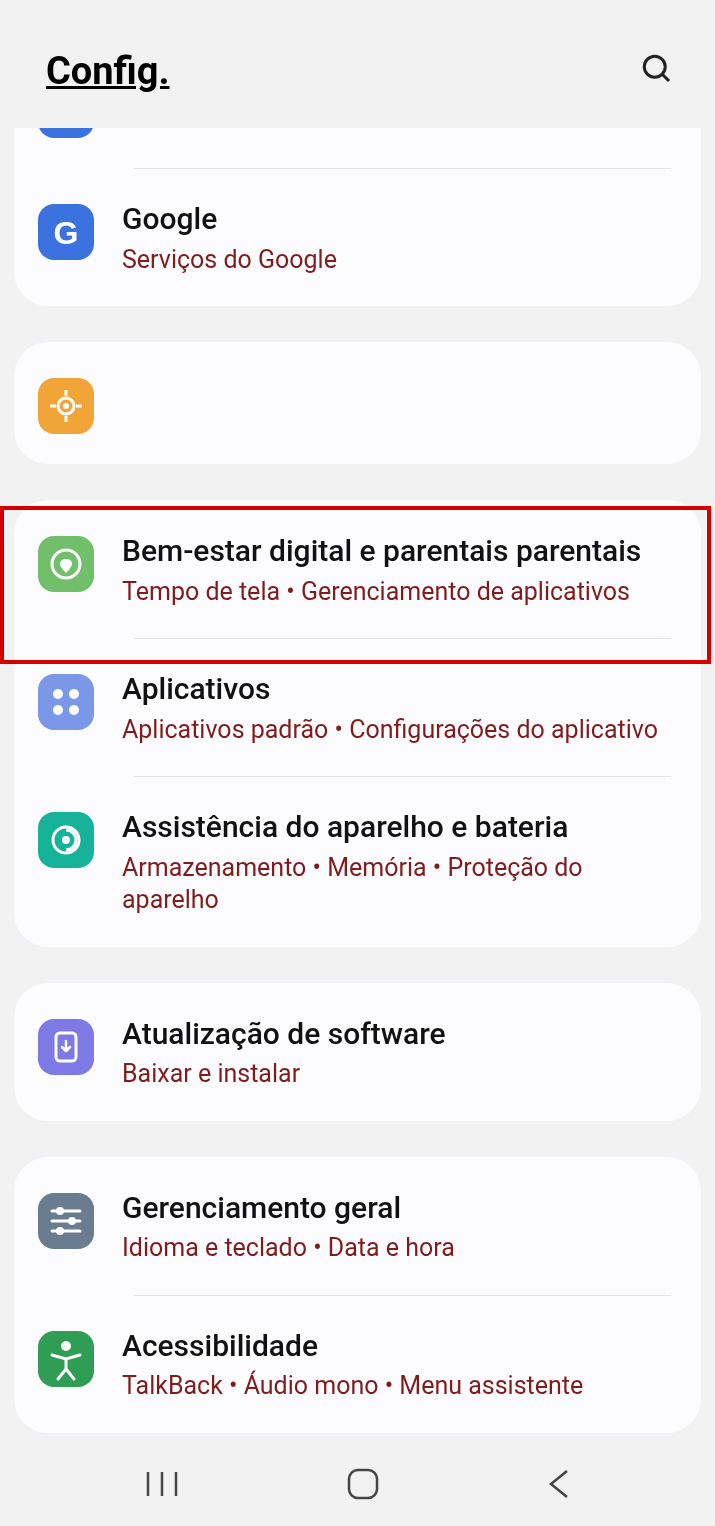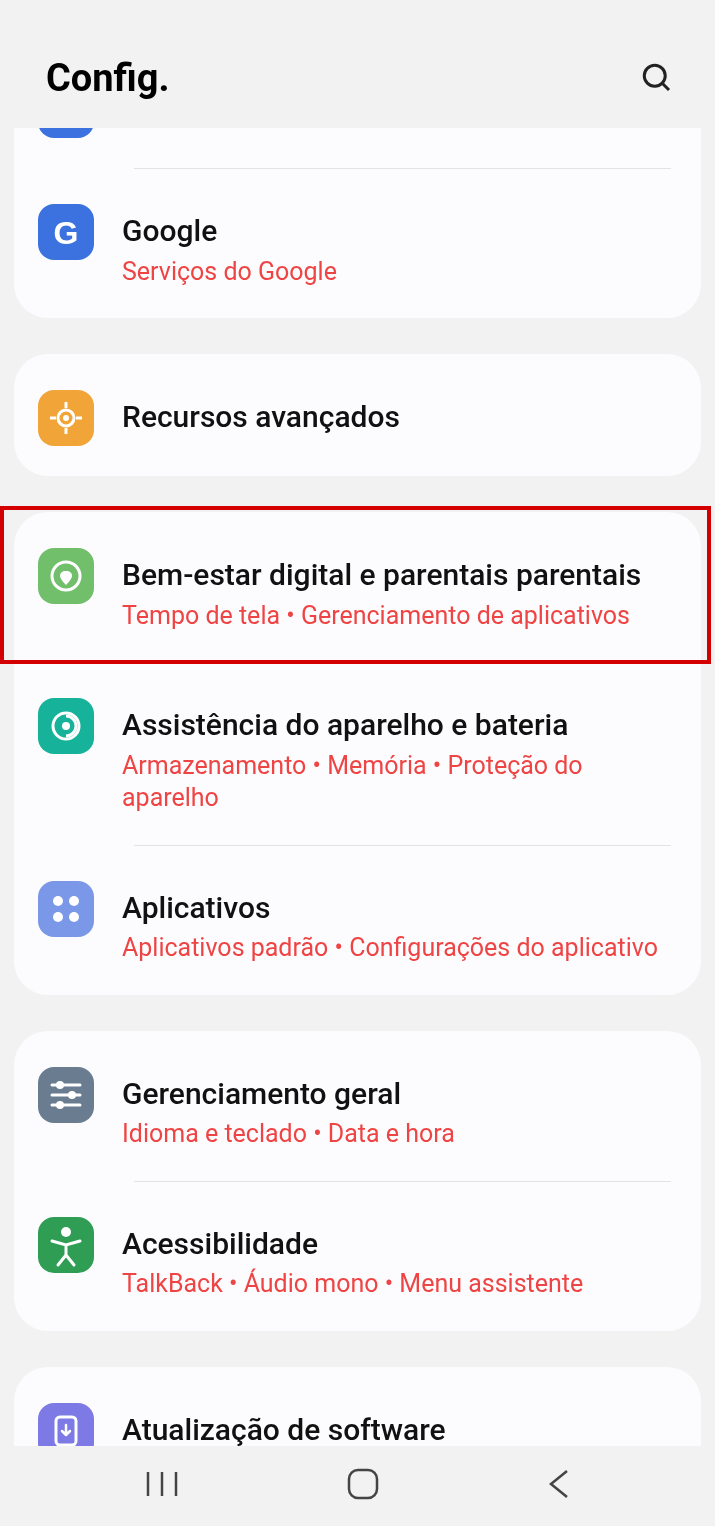--- a/index.html
+++ b/index.html
@@ -6,24 +6,25 @@
   body {
     width: 715px;
     height: 1526px;
     background: #f2f2f2;
     font-family: -apple-system, BlinkMacSystemFont, "Segoe UI", Roboto, sans-serif;
     overflow: hidden;
     position: relative;
   }
   .header {
     display: flex;
-    align-items: flex-end;
+    align-items: center;
     justify-content: space-between;
     padding: 41px 40px 28px 46px;
     height: 128px;
+    text-decoration: underline;
   }
   .header-title {
     font-size: 38px;
     font-weight: 700;
     color: #000;
   }
   .search-icon svg {
     width: 36px;
     height: 36px;
   }
@@ -72,25 +73,24 @@
     margin-top: 6px;
   }
   .icon-wrap svg { width: 100%; height: 100%; }
   .text-wrap { flex: 1; padding-top: 2px; }
   .item-title {
     font-size: 30px;
     font-weight: 500;
     color: #111;
     line-height: 1.25;
     margin-bottom: 6px;
-    margin-top: 12px;
   }
   .item-sub {
     font-size: 25px;
-    color: #ef4444;
+    color: #7f1d1d;
     line-height: 1.3;
   }
   .highlight {
     position: absolute;
     border: 4px solid #d40000;
     z-index: 10;
     pointer-events: none;
   }
   .navbar {
     position: absolute;
@@ -151,65 +151,79 @@
               <g stroke="#fff" stroke-width="3">
                 <line x1="28" y1="12" x2="28" y2="18"></line>
                 <line x1="28" y1="38" x2="28" y2="44"></line>
                 <line x1="12" y1="28" x2="18" y2="28"></line>
                 <line x1="38" y1="28" x2="44" y2="28"></line>
               </g>
               <circle cx="28" cy="28" r="3" fill="#fff"></circle>
             </svg>
           </div>
           <div class="text-wrap">
-            <div class="item-title">Recursos avançados</div>
           </div>
         </div>
       </div>
       <div class="group">
         <div class="item" id="hl-target">
           <div class="icon-wrap">
             <svg viewBox="0 0 56 56">
               <rect width="56" height="56" rx="16" fill="#71bf6b"></rect>
               <circle cx="28" cy="28" r="14" fill="none" stroke="#fff" stroke-width="3"></circle>
               <path d="M22 28c0-3 2-5 6-5s6 2 6 5-6 9-6 9-6-6-6-9z" fill="#fff"></path>
             </svg>
           </div>
           <div class="text-wrap">
             <div class="item-title">Bem-estar digital e parentais parentais</div>
             <div class="item-sub">Tempo de tela  •  Gerenciamento de aplicativos</div>
-          </div>
-        </div>
-        <div class="item">
-          <div class="icon-wrap">
-            <svg viewBox="0 0 56 56">
-              <rect width="56" height="56" rx="16" fill="#17b29a"></rect>
-              <circle cx="28" cy="28" r="13" fill="none" stroke="#fff" stroke-width="3"></circle>
-              <path d="M28 18a10 10 0 0 1 0 20" fill="none" stroke="#fff" stroke-width="3"></path>
-              <circle cx="28" cy="28" r="4" fill="#fff"></circle>
-            </svg>
-          </div>
-          <div class="text-wrap">
-            <div class="item-title">Assistência do aparelho e bateria</div>
-            <div class="item-sub">Armazenamento  •  Memória  •  Proteção do aparelho</div>
           </div>
         </div>
         <div class="item">
           <div class="icon-wrap">
             <svg viewBox="0 0 56 56">
               <rect width="56" height="56" rx="16" fill="#7a97e8"></rect>
               <circle cx="20" cy="20" r="5" fill="#fff"></circle>
               <circle cx="36" cy="20" r="5" fill="#fff"></circle>
               <circle cx="20" cy="36" r="5" fill="#fff"></circle>
               <circle cx="36" cy="36" r="5" fill="#fff"></circle>
             </svg>
           </div>
           <div class="text-wrap">
             <div class="item-title">Aplicativos</div>
             <div class="item-sub">Aplicativos padrão  •  Configurações do aplicativo</div>
+          </div>
+        </div>
+        <div class="item">
+          <div class="icon-wrap">
+            <svg viewBox="0 0 56 56">
+              <rect width="56" height="56" rx="16" fill="#17b29a"></rect>
+              <circle cx="28" cy="28" r="13" fill="none" stroke="#fff" stroke-width="3"></circle>
+              <path d="M28 18a10 10 0 0 1 0 20" fill="none" stroke="#fff" stroke-width="3"></path>
+              <circle cx="28" cy="28" r="4" fill="#fff"></circle>
+            </svg>
+          </div>
+          <div class="text-wrap">
+            <div class="item-title">Assistência do aparelho e bateria</div>
+            <div class="item-sub">Armazenamento  •  Memória  •  Proteção do aparelho</div>
+          </div>
+        </div>
+      </div>
+      <div class="group">
+        <div class="item">
+          <div class="icon-wrap">
+            <svg viewBox="0 0 56 56">
+              <rect width="56" height="56" rx="16" fill="#7d7ae6"></rect>
+              <rect x="18" y="14" width="20" height="28" rx="4" fill="none" stroke="#fff" stroke-width="3"></rect>
+              <path d="M28 22v10m0 0l-4-4m4 4l4-4" stroke="#fff" stroke-width="2.5" fill="none" stroke-linecap="round"></path>
+            </svg>
+          </div>
+          <div class="text-wrap">
+            <div class="item-title">Atualização de software</div>
+            <div class="item-sub">Baixar e instalar</div>
           </div>
         </div>
       </div>
       <div class="group">
         <div class="item">
           <div class="icon-wrap">
             <svg viewBox="0 0 56 56">
               <rect width="56" height="56" rx="16" fill="#6a7c90"></rect>
               <g stroke="#fff" stroke-width="3" stroke-linecap="round">
                 <line x1="14" y1="18" x2="42" y2="18"></line>
@@ -233,35 +247,20 @@
               <circle cx="28" cy="15" r="5" fill="#fff"></circle>
               <path d="M14 24l14 4 14-4M28 28v10m0 0l-8 10m8-10l8 10" stroke="#fff" stroke-width="3" fill="none" stroke-linecap="round"></path>
             </svg>
           </div>
           <div class="text-wrap">
             <div class="item-title">Acessibilidade</div>
             <div class="item-sub">TalkBack  •  Áudio mono  •  Menu assistente</div>
           </div>
         </div>
       </div>
-      <div class="group">
-        <div class="item">
-          <div class="icon-wrap">
-            <svg viewBox="0 0 56 56">
-              <rect width="56" height="56" rx="16" fill="#7d7ae6"></rect>
-              <rect x="18" y="14" width="20" height="28" rx="4" fill="none" stroke="#fff" stroke-width="3"></rect>
-              <path d="M28 22v10m0 0l-4-4m4 4l4-4" stroke="#fff" stroke-width="2.5" fill="none" stroke-linecap="round"></path>
-            </svg>
-          </div>
-          <div class="text-wrap">
-            <div class="item-title">Atualização de software</div>
-            <div class="item-sub">Baixar e instalar</div>
-          </div>
-        </div>
-      </div>
     </div>
 </div>
 
 <div class="navbar">
   <div class="nav-btn">
     <svg width="40" height="30" viewBox="0 0 40 30" fill="none" stroke-width="2.5">
       <line x1="6" y1="3" x2="6" y2="27"></line>
       <line x1="20" y1="3" x2="20" y2="27"></line>
       <line x1="34" y1="3" x2="34" y2="27"></line>
     </svg>

